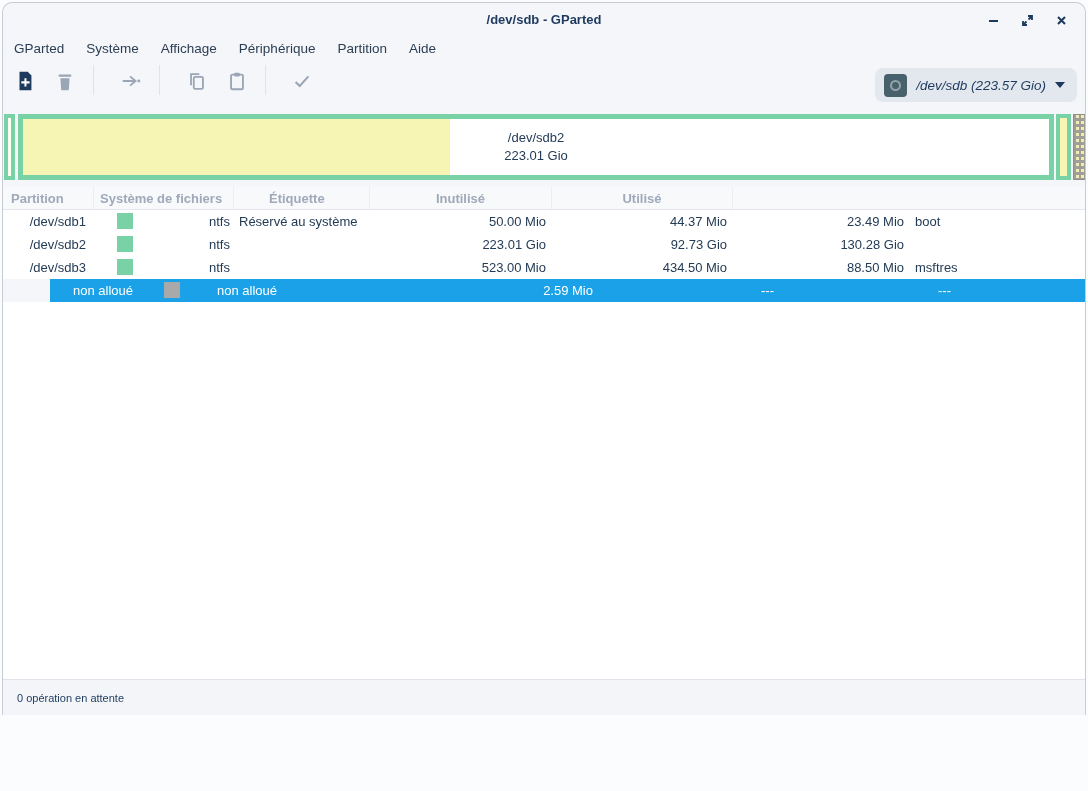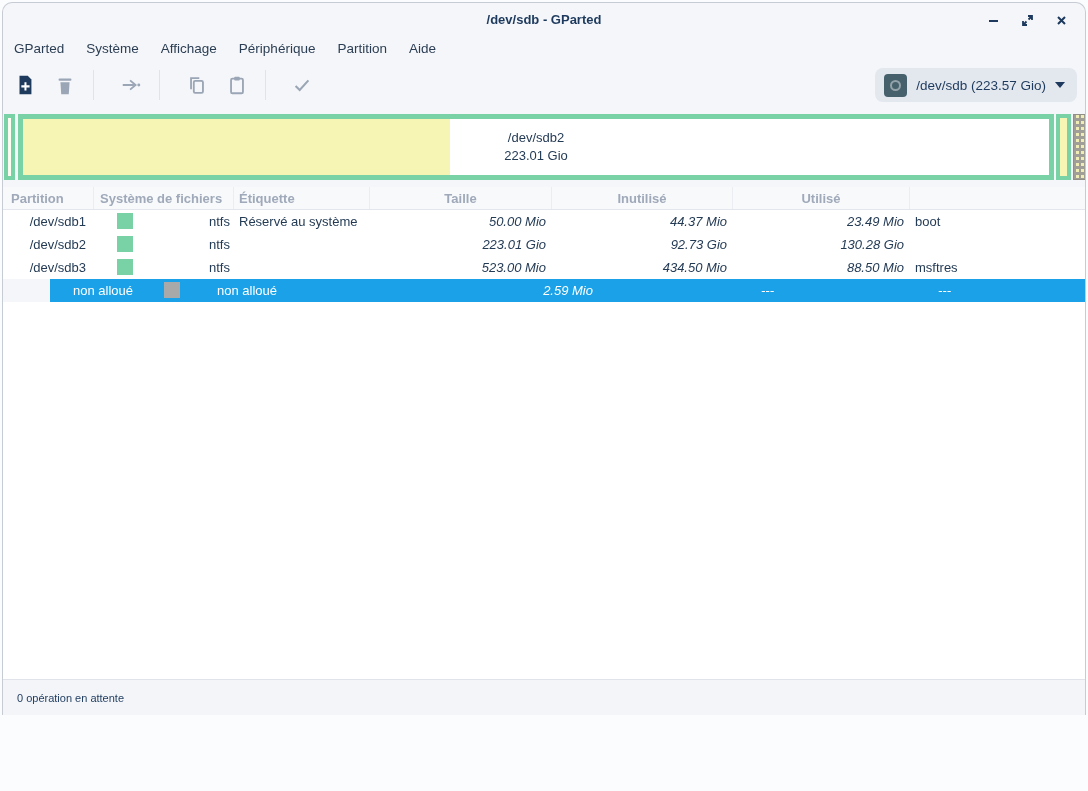--- a/index.html
+++ b/index.html
@@ -17,21 +17,21 @@
   .win-controls { position:absolute; right:14px; top:7px; display:flex; gap:14px; }
   .win-btn { width:20px; height:20px; display:flex; align-items:center; justify-content:center;
     color:var(--navy); cursor:default; }
   .win-btn svg { width:13px; height:13px; }
 
   
   .menubar { height:28px; flex:0 0 28px; display:flex; align-items:flex-start; padding-left:0; }
   .menu-item { font-size:13.5px; color:#2c3e54; padding:4px 11px; border-radius:4px; }
 
   
-  .toolbar { height:40px; flex:0 0 40px; display:flex; align-items:center; position:relative; }
+  .toolbar { height:40px; flex:0 0 40px; display:flex; position:relative;font-style:italic; }
   .tool-btn { width:40px; height:32px; display:flex; align-items:center; justify-content:center; border-radius:5px; }
   .tool-btn svg { width:22px; height:22px; }
   .tool-sep { width:1px; height:30px; background:#dfe3ea; margin:0 8px; }
   .icon-enabled { color:#1e3a5c; }
   .icon-disabled { color:#9aa5b5; }
 
   .device-combo { position:absolute; right:8px; top:3px; height:34px;
     background:#e3e7ee; border-radius:8px; display:flex; align-items:center;
     gap:9px; padding:0 12px 0 9px; }
   .disk-icon { width:23px; height:23px; background:#46616c; border-radius:4px;
@@ -58,32 +58,32 @@
       repeating-linear-gradient(90deg, #a09f97 0 2px, #efecb4 2px 5px); }
 
   
   .grid-row { display:grid; grid-template-columns:91px 140px 136px 182px 181px 177px 1fr; }
   .thead { height:23px; flex:0 0 23px; background:#f7f9fb; border-bottom:1px solid #e3e7ed; }
   .th { font-size:13px; font-weight:bold; color:#9fa9b9; border-right:1px solid #eaedf2;
     display:flex; align-items:center; }
   .th.c { justify-content:center; }
   .th.l1 { padding-left:8px; }
   .th.l2 { padding-left:6px; }
-  .th.l3 { padding-left:5px; }
+  .th.l3 { padding-left:5px;margin-left:30px; }
   .trow { height:23px; flex:0 0 23px; background:#ffffff; font-size:13px; color:#243b55; }
   .trow.selected { background:var(--select); color:#ffffff;margin-left:47px; }
   .td { display:flex; align-items:center; overflow:hidden; white-space:nowrap; }
   .td.r { justify-content:flex-end; }
   .td-partition { padding-right:8px; }
   .td-fs { position:relative; padding-right:4px; }
   .fs-swatch { position:absolute; left:23px; top:3px; width:16px; height:16px; }
   .sw-green { background:var(--green); }
   .sw-gray { background:var(--gray); }
   .td-label, .td-flags { padding-left:5px; }
-  .td-num { padding-right:6px;font-style:italic; }
+  .td-num { padding-right:6px; }
 
   .table-filler { flex:1 1 auto; background:#ffffff; }
 
   
   .statusbar { height:36px; flex:0 0 36px; background:#f3f5f9; border-top:1px solid #e0e4ea;
     display:flex; align-items:center; padding-left:14px; font-size:11px; color:var(--navy); }
 </style>
 </head>
 <body>
 
@@ -179,21 +179,20 @@
       </div>
     </div>
     <div class="seg seg-sdb3"></div>
     <div class="seg seg-unalloc"></div>
   </div>
 
   <div class="grid-row thead">
     <div class="th l1">Partition</div>
     <div class="th l2">Système de fichiers</div>
     <div class="th l3">Étiquette</div>
-    <div class="th c">Taille</div>
     <div class="th c">Inutilisé</div>
     <div class="th c">Utilisé</div>
   </div>
 
   <div class="grid-row trow">
     <div class="td r td-partition">/dev/sdb1</div>
     <div class="td r td-fs">
       <span class="fs-swatch sw-green"></span>
       <span>ntfs</span>
     </div>

